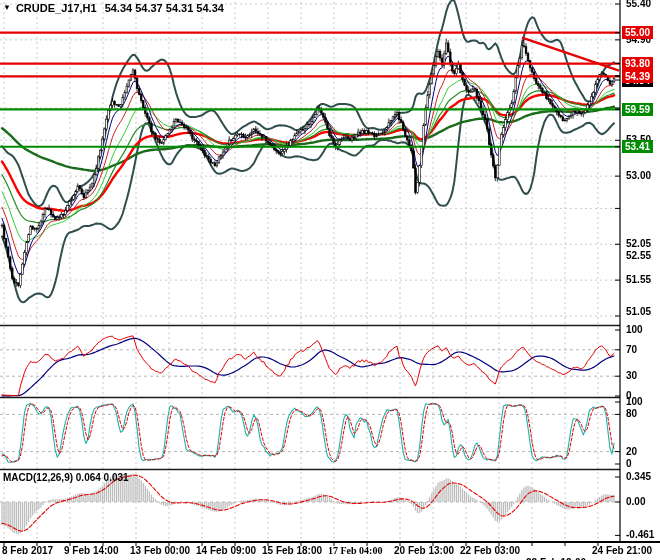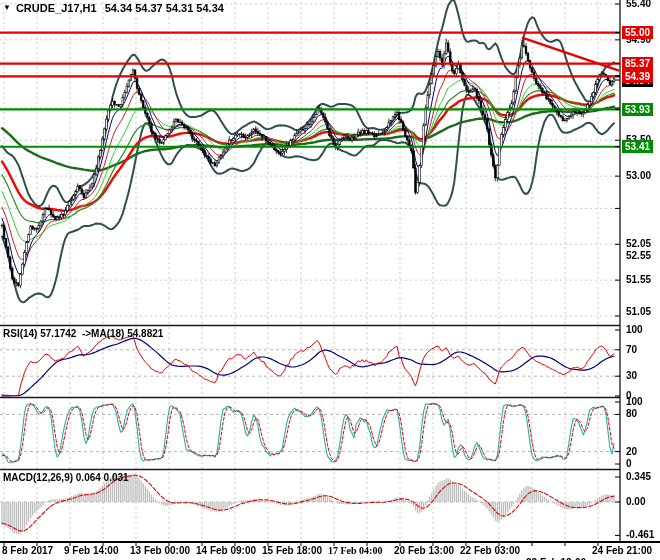--- a/index.html
+++ b/index.html
@@ -1051,37 +1051,36 @@
         <line x1="615" y1="535.3764" x2="620" y2="535.3764" stroke="#000" stroke-width="1"></line>
       </g>
     </svg>
 
   <div id="title-bar">
     <span class="tri">▼</span>
     <span>CRUDE_J17,H1</span>
     <span class="ohlc">54.34 54.37 54.31 54.34</span>
   </div>
 
-  <div class="panel-label" style="top:328px">RSI(14) 57.1742  -&gt;MA(18) 54.8821</div>
   <div class="panel-label" style="top:472px">MACD(12,26,9) 0.064 0.031</div>
 
   <div id="price-scale">
       <div class="axlabel" style="left: 6px; top: -2px;">55.40</div>
       <div class="axlabel" style="left: 6px; top: 33.8621px;">54.90</div>
       <div class="axlabel" style="left: 6px; top: 134.276px;">53.50</div>
       <div class="axlabel" style="left: 6px; top: 170.138px;">53.00</div>
       <div class="axlabel" style="left: 6px; top: 202.414px; margin-top: 48px;">52.55</div>
       <div class="axlabel" style="left: 6px; top: 238.276px;">52.05</div>
       <div class="axlabel" style="left: 6px; top: 274.138px;">51.55</div>
       <div class="axlabel" style="left: 6px; top: 306px;">51.05</div>
       <div class="badge" style="left: 2px; top: 73.5276px; background: rgb(0, 0, 0);">54.34</div>
       <div class="badge" style="left: 2px; top: 26.1897px; background: rgb(230, 0, 0);">55.00</div>
-      <div class="badge" style="left: 2px; top: 57.031px; background: rgb(230, 0, 0);">85.37</div>
+      <div class="badge" style="left: 2px; top: 57.031px; background: rgb(230, 0, 0);">93.80</div>
       <div class="badge" style="left: 2px; top: 69.9414px; background: rgb(230, 0, 0);">54.39</div>
-      <div class="badge" style="left: 2px; top: 102.934px; background: rgb(0, 140, 0);">53.93</div>
+      <div class="badge" style="left: 2px; top: 102.934px; background: rgb(0, 140, 0);">59.59</div>
       <div class="badge" style="left: 2px; top: 140.231px; background: rgb(0, 140, 0);">53.41</div>
       <div class="axlabel" style="left: 6px; top: 324px;">100</div>
       <div class="axlabel" style="left: 6px; top: 343.8px;">70</div>
       <div class="axlabel" style="left: 6px; top: 370.2px;">30</div>
       <div class="axlabel" style="left: 6px; top: 390px;">0</div>
       <div class="axlabel" style="left: 6px; top: 396px;">100</div>
       <div class="axlabel" style="left: 6px; top: 408.4px;">80</div>
       <div class="axlabel" style="left: 6px; top: 445.6px;">20</div>
       <div class="axlabel" style="left: 6px; top: 458px;">0</div>
       <div class="axlabel" style="left: 6px; top: 471.022px;">0.345</div>

